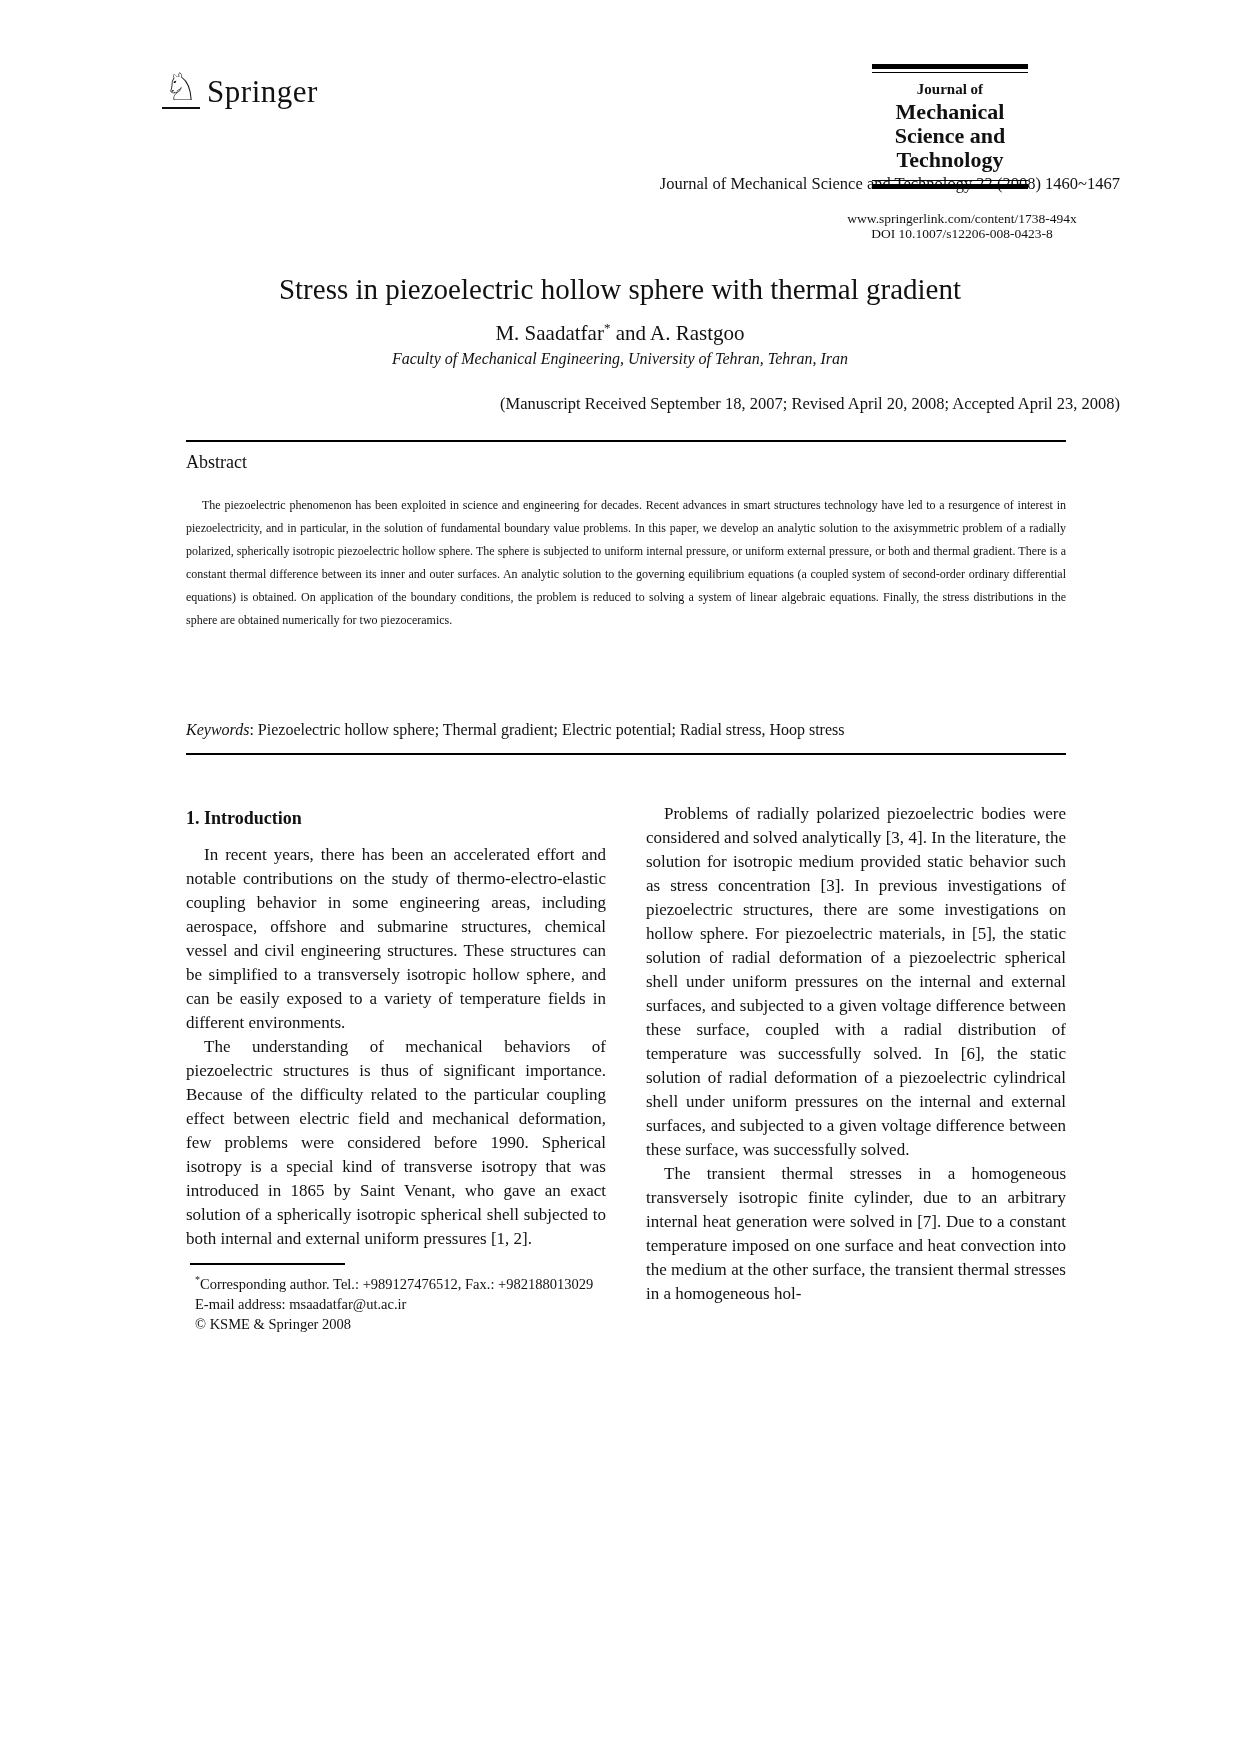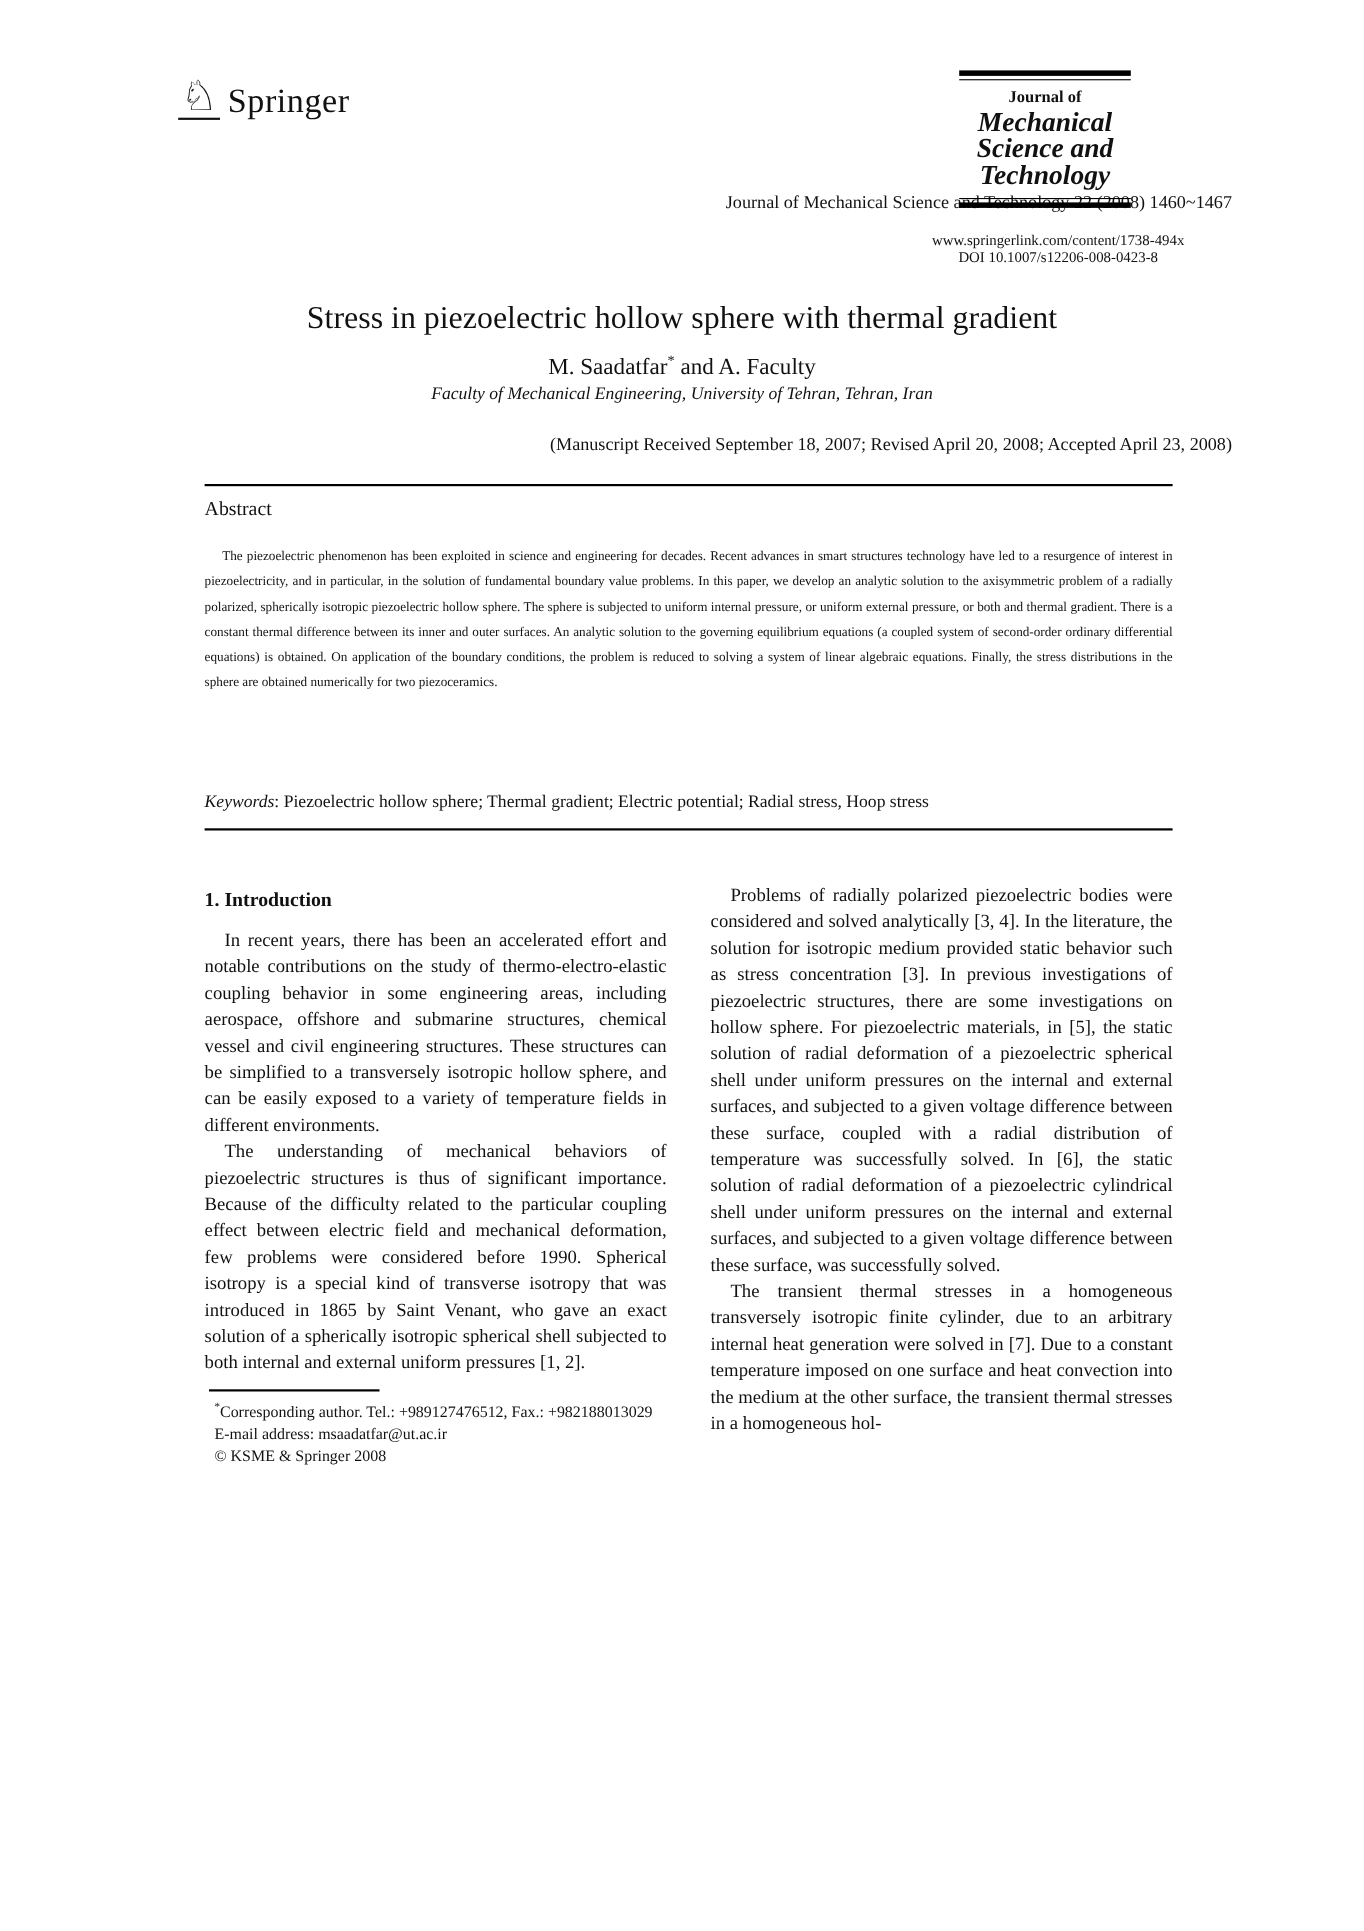--- a/index.html
+++ b/index.html
@@ -28,21 +28,21 @@
   }
 
   .journal-box{
     position:absolute;left:872px;top:64px;width:156px;text-align:center;
   }
   .rule-thick{height:5px;background:#000;}
   .rule-thin{height:1px;background:#000;}
   .journal-box .top-rules .rule-thin{margin-top:3px;}
   .journal-box .bottom-rules .rule-thick{margin-top:3px;}
   .journal-box .jof{font-weight:bold;font-size:15px;margin-top:8px;}
-  .journal-box .jname{font-weight:bold;font-size:25px;line-height:24px;width:132px;margin:2px auto 8px auto;font-style:italic;}
+  .journal-box .jname{font-weight:bold;font-size:22px;line-height:24px;width:132px;margin:2px auto 8px auto;}
 
   .link-block{
     position:absolute;left:838px;top:211px;width:248px;
     text-align:center;font-size:13.5px;line-height:15px;
   }
 
   
   .paper-title{
     position:absolute;left:120px;top:272px;width:1000px;
     text-align:center;font-size:29px;line-height:34px;
@@ -119,21 +119,21 @@
   </div>
 
   <div class="link-block">
     <div>www.springerlink.com/content/1738-494x</div>
     <div>DOI 10.1007/s12206-008-0423-8</div>
   </div>
 
   <div class="paper-title">Stress in piezoelectric hollow sphere with thermal gradient</div>
 
   <div class="authors">
-    <span>M. Saadatfar</span><sup>*</sup><span> and A. Faculty</span>
+    <span>M. Saadatfar</span><sup>*</sup><span> and A. Rastgoo</span>
   </div>
 
   <div class="affiliation">Faculty of Mechanical Engineering, University of Tehran, Tehran, Iran</div>
 
   <div class="manuscript-line">(Manuscript Received September 18, 2007; Revised April 20, 2008; Accepted April 23, 2008)</div>
 
   <div class="rule-abstract-top"></div>
   <div class="abstract-heading">Abstract</div>
   <div class="abstract-text">The piezoelectric phenomenon has been exploited in science and engineering for decades. Recent advances in smart structures technology have led to a resurgence of interest in piezoelectricity, and in particular, in the solution of fundamental boundary value problems. In this paper, we develop an analytic solution to the axisymmetric problem of a radially polarized, spherically isotropic piezoelectric hollow sphere. The sphere is subjected to uniform internal pressure, or uniform external pressure, or both and thermal gradient. There is a constant thermal difference between its inner and outer surfaces. An analytic solution to the governing equilibrium equations (a coupled system of second-order ordinary differential equations) is obtained. On application of the boundary conditions, the problem is reduced to solving a system of linear algebraic equations. Finally, the stress distributions in the sphere are obtained numerically for two piezoceramics.</div>
 

